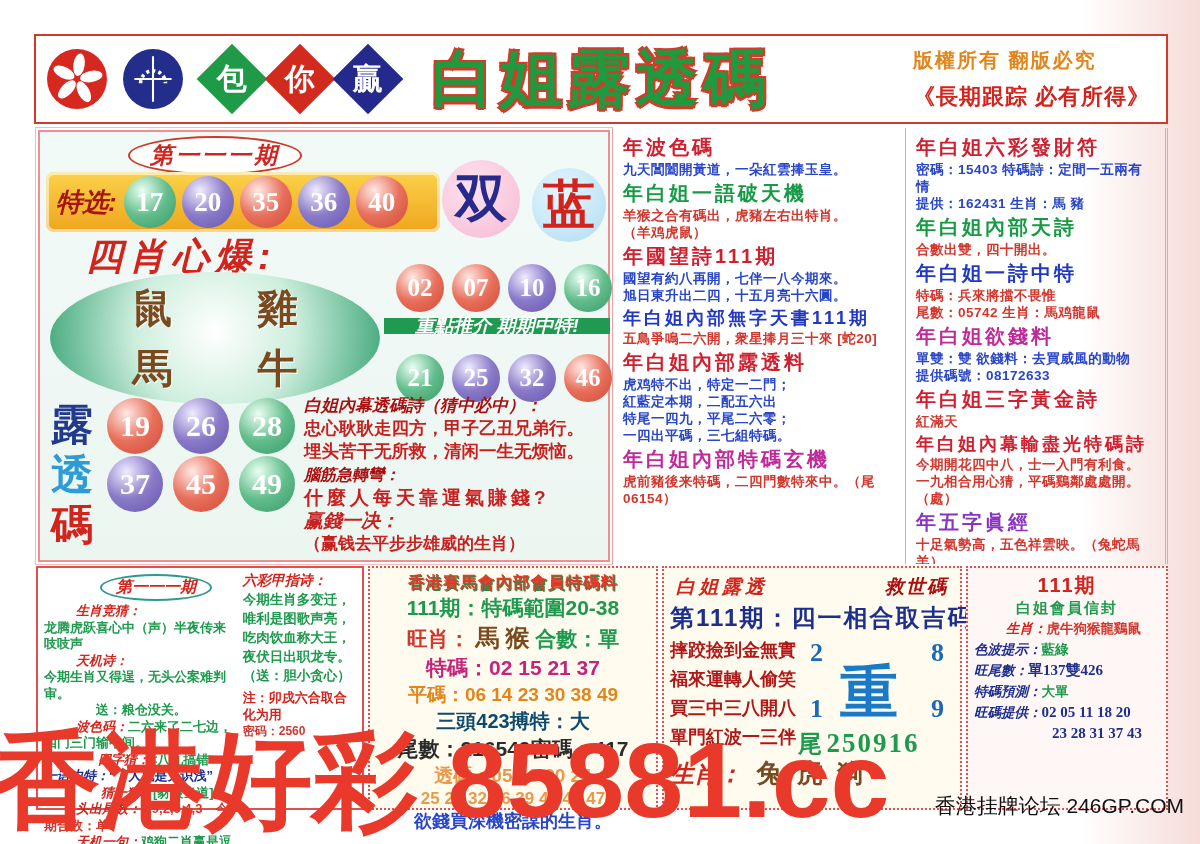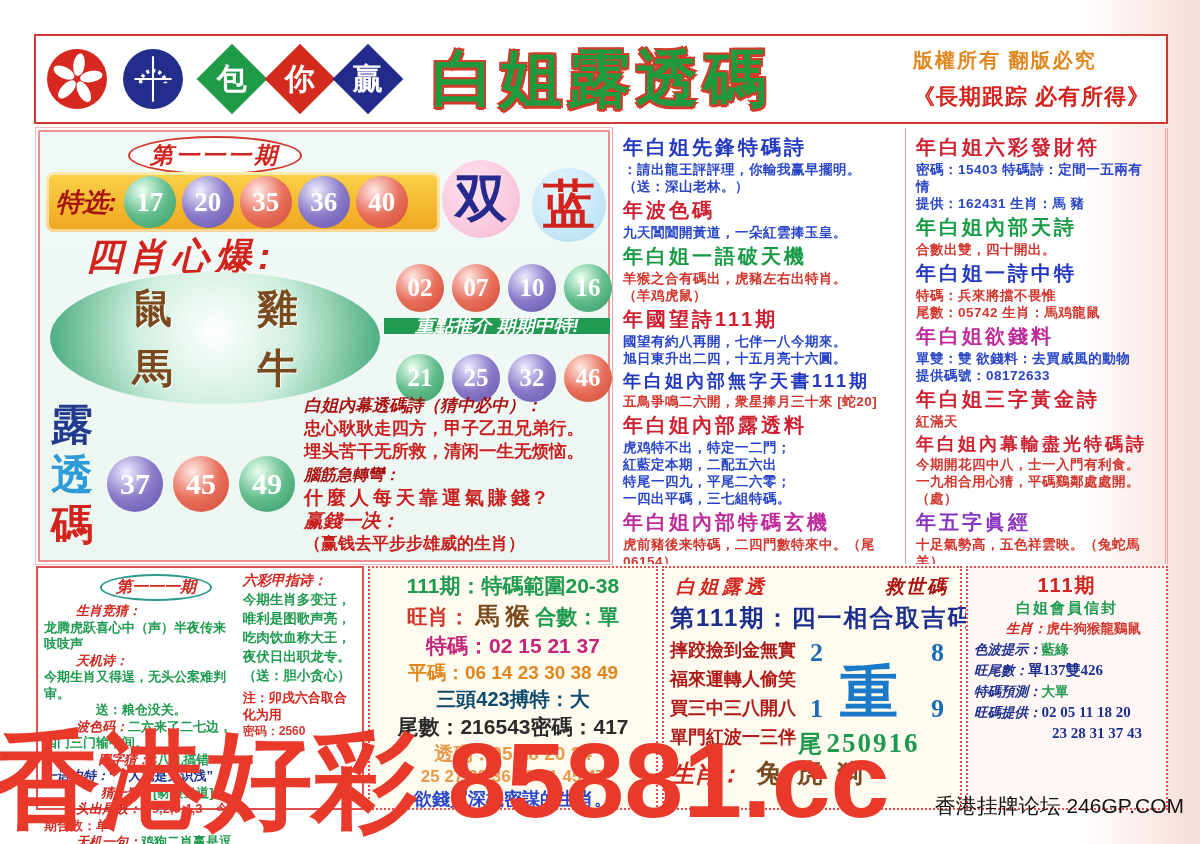--- a/index.html
+++ b/index.html
@@ -191,43 +191,43 @@
       <span class="ball ball-48 b-p" data-name="lottery-ball">25</span>
       <span class="ball ball-48 b-p" data-name="lottery-ball">32</span>
       <span class="ball ball-48 b-r" data-name="lottery-ball">46</span>
     </div>
 
     <div id="lt-chars" data-name="lutouma-vertical-label">
       <div id="lt-lu">露</div>
       <div id="lt-tou">透</div>
       <div id="lt-ma">碼</div>
     </div>
+    <div id="lt-row1" class="ball-row" data-name="lutouma-row1">
+      <span class="ball ball-56 b-r" data-name="lottery-ball">19</span>
+      <span class="ball ball-56 b-p" data-name="lottery-ball">26</span>
+      <span class="ball ball-56 b-g" data-name="lottery-ball">28</span>
+    </div>
     <div id="lt-row2" class="ball-row" data-name="lutouma-row2">
       <span class="ball ball-56 b-p" data-name="lottery-ball">37</span>
       <span class="ball ball-56 b-r" data-name="lottery-ball">45</span>
       <span class="ball ball-56 b-g" data-name="lottery-ball">49</span>
     </div>
 
     <div id="poem" data-name="inner-poem-block">
       <div class="poem-t" data-name="poem-title">白姐內幕透碼詩（猜中必中）：</div>
       <div class="poem-l" data-name="poem-line">忠心耿耿走四方，甲子乙丑兄弟行。</div>
       <div class="poem-l" data-name="poem-line">埋头苦干无所救，清闲一生无烦恼。</div>
       <div class="brain-t" data-name="brain-teaser-title">腦筋急轉彎：</div>
       <div class="brain-q" data-name="brain-teaser-question">什麼人每天靠運氣賺錢?</div>
       <div class="win-t" data-name="win-title">赢錢一决：</div>
       <div class="win-n" data-name="win-note">（赢钱去平步步雄威的生肖）</div>
     </div>
   </div>
 
   <div id="mid-col" class="col" data-name="middle-tips-column">
-    <div class="sec" data-name="tip-section">
-      <div class="st hblue">年白姐先鋒特碼詩</div>
-      <div class="sl tblue">：請出龍王評評理，你輸我赢早擺明。</div>
-      <div class="sl tblue">（送：深山老林。）</div>
-    </div>
     <div class="sec" data-name="tip-section">
       <div class="st hred">年波色碼</div>
       <div class="sl tblue">九天閶闔開黃道，一朵紅雲捧玉皇。</div>
     </div>
     <div class="sec" data-name="tip-section">
       <div class="st hgreen">年白姐一語破天機</div>
       <div class="sl tred">羊猴之合有碼出，虎豬左右出特肖。</div>
       <div class="sl tred">（羊鸡虎鼠）</div>
     </div>
     <div class="sec" data-name="tip-section">
@@ -313,20 +313,21 @@
         <div class="g">夜伏日出职龙专。</div>
         <div class="g">（送：胆小贪心）</div>
         <div id="pa-note" data-name="note-text">注：卯戌六合取合化为用</div>
         <div id="pa-code" data-name="code-text">密码：2560</div>
       </div>
     </div>
 
   </div>
 
   <div id="panel-b" class="bpanel" data-name="bottom-panel-jockey-club">
+    <div id="pb-title" data-name="panel-b-title">香港賽馬會內部會員特碼料</div>
     <div class="pb-line tgreen" style="font-size:21px" data-name="range-line">111期：特碼範圍20-38</div>
     <div class="pb-line" style="font-size:21px" data-name="wangxiao-line">
       <span class="tred">旺肖：</span>
       <span class="mini-animal" style="font-size:24px" data-name="horse-icon">馬</span>
       <span class="mini-animal" style="font-size:24px" data-name="monkey-icon">猴</span>
       <span class="tgreen">合數：單</span>
     </div>
     <div class="pb-line" style="font-size:21px;color:#c2257a" data-name="tema-line">特碼：02 15 21 37</div>
     <div class="pb-line" style="font-size:19px;color:#e0861c" data-name="pingma-line">平碼：06 14 23 30 38 49</div>
     <div class="pb-line" style="font-size:20px;color:#0c4a6e" data-name="santou-line">三頭423搏特：大</div>

